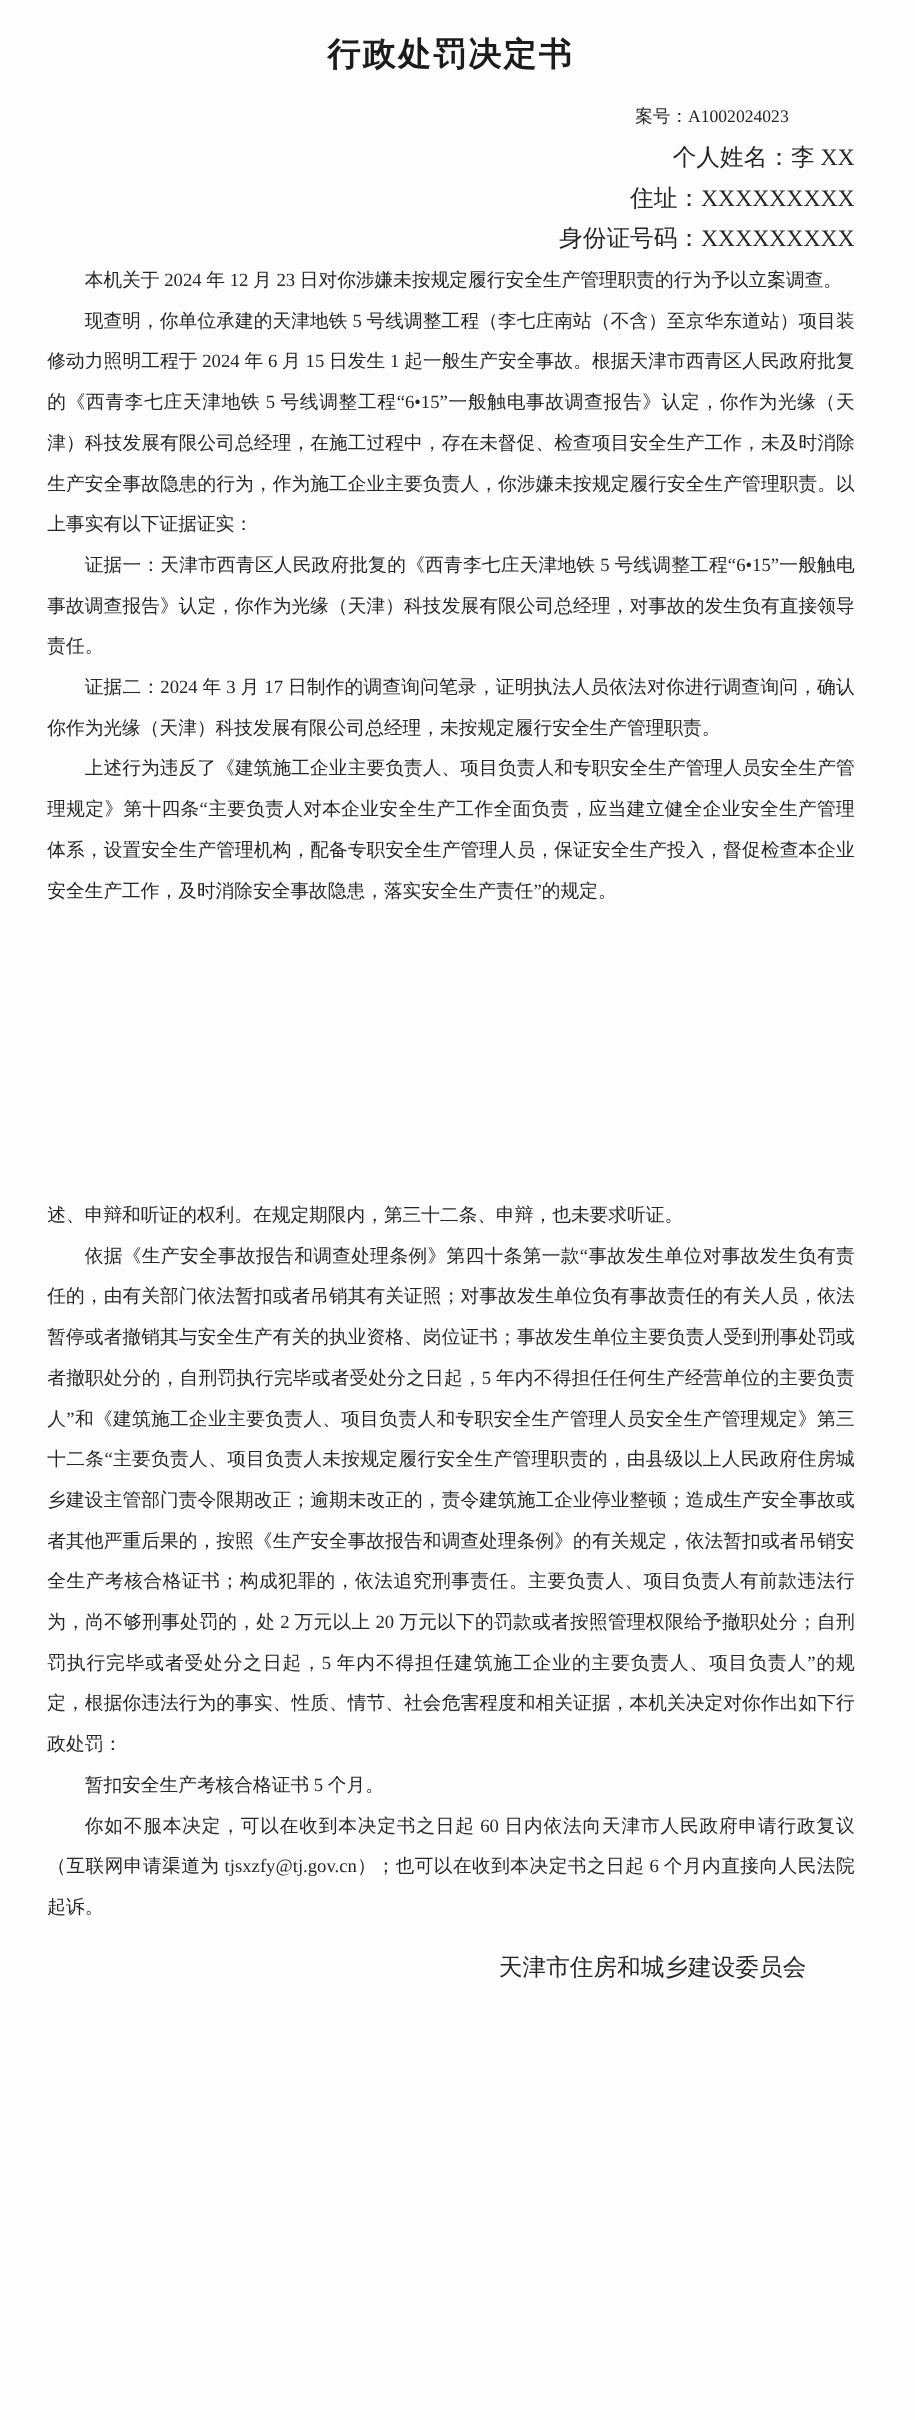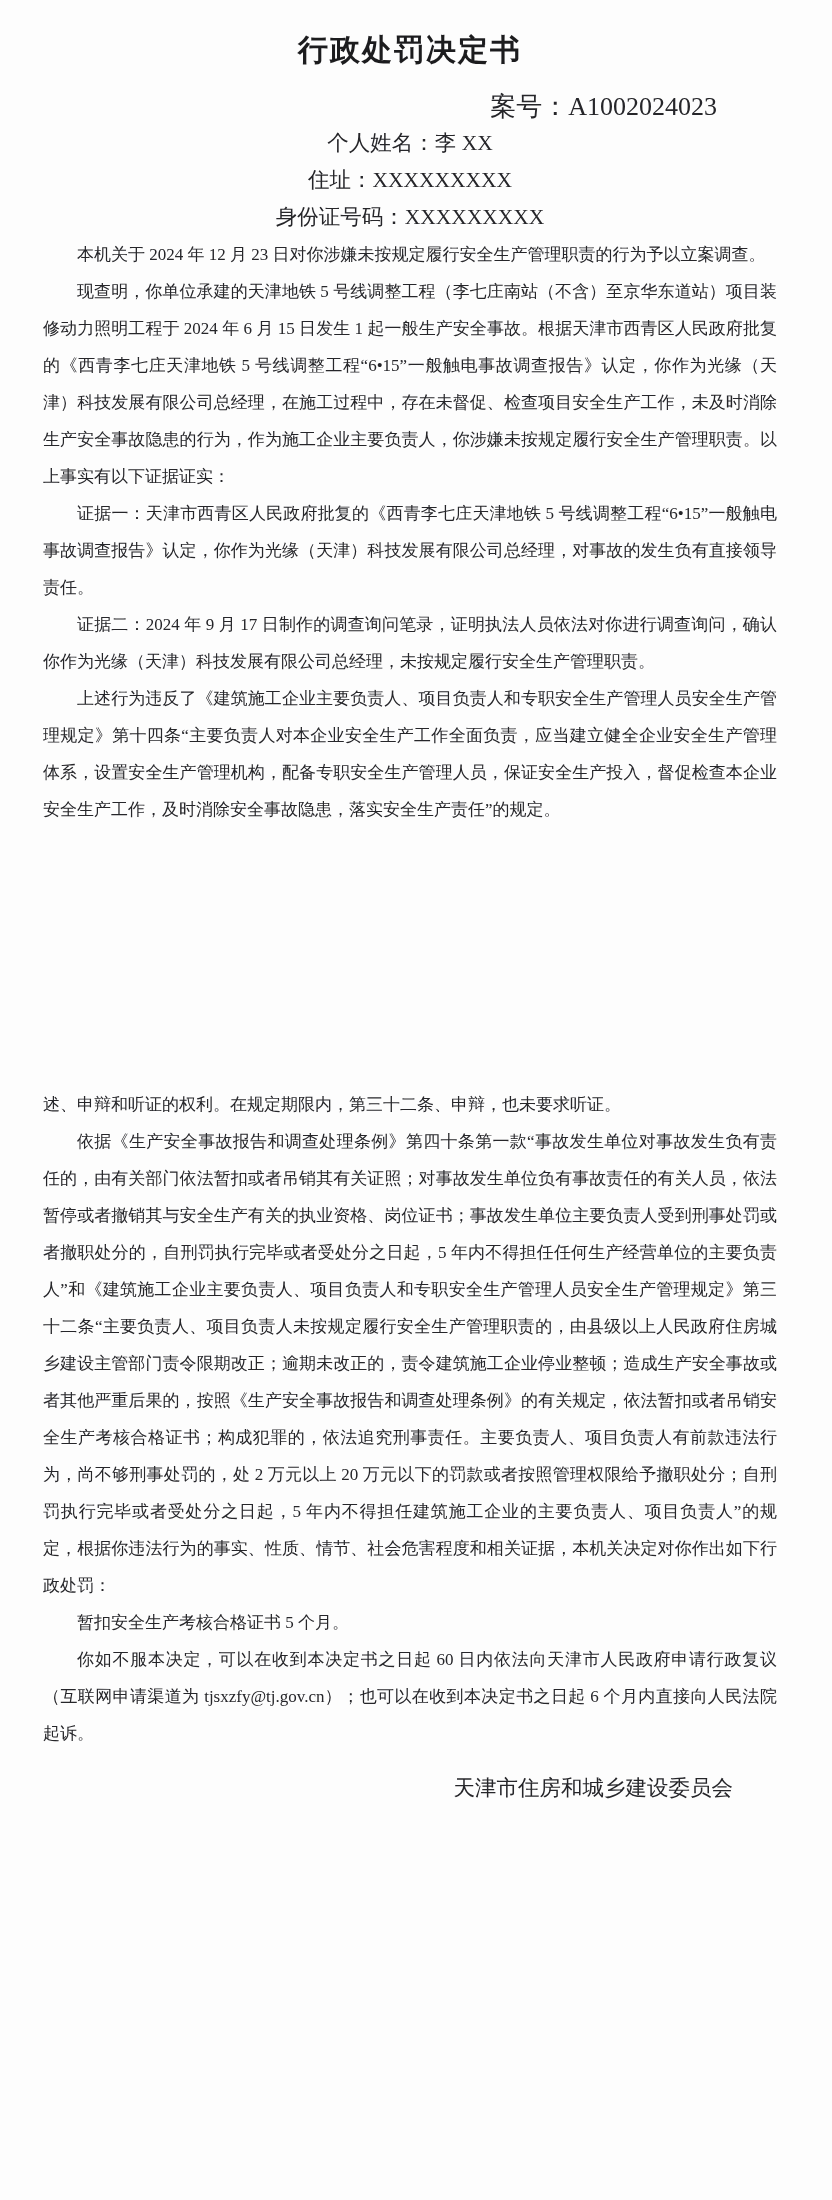--- a/index.html
+++ b/index.html
@@ -27,27 +27,27 @@
     font-size: 30px;
     line-height: 44px;
     font-weight: 700;
     letter-spacing: 2px;
     color: #1c1c1e;
   }
   .case-line {
     margin-top: 16px;
     text-align: right;
     padding-right: 60px;
-    font-size: 26px;
+    font-size: 16px;
     line-height: 37px;
   }
   .info-line {
     font-size: 21.5px;
     line-height: 37px;
-    text-align: center;
+    text-align: right;
   }
   .para {
     margin: 0;
     font-size: 17px;
     line-height: 37px;
     text-align: justify;
     text-indent: 2em;
     word-break: break-word;
   }
   .para.no-indent {
@@ -82,21 +82,21 @@
   <div class="info-line">住址：XXXXXXXXX</div>
 
   <div class="info-line">身份证号码：XXXXXXXXX</div>
 
   <p class="para">本机关于 2024 年 12 月 23 日对你涉嫌未按规定履行安全生产管理职责的行为予以立案调查。</p>
 
   <p class="para">现查明，你单位承建的天津地铁 5 号线调整工程（李七庄南站（不含）至京华东道站）项目装修动力照明工程于 2024 年 6 月 15 日发生 1 起一般生产安全事故。根据天津市西青区人民政府批复的《西青李七庄天津地铁 5 号线调整工程“6•15”一般触电事故调查报告》认定，你作为光缘（天津）科技发展有限公司总经理，在施工过程中，存在未督促、检查项目安全生产工作，未及时消除生产安全事故隐患的行为，作为施工企业主要负责人，你涉嫌未按规定履行安全生产管理职责。以上事实有以下证据证实：</p>
 
   <p class="para">证据一：天津市西青区人民政府批复的《西青李七庄天津地铁 5 号线调整工程“6•15”一般触电事故调查报告》认定，你作为光缘（天津）科技发展有限公司总经理，对事故的发生负有直接领导责任。</p>
 
-  <p class="para">证据二：2024 年 9 月 17 日制作的调查询问笔录，证明执法人员依法对你进行调查询问，确认你作为光缘（天津）科技发展有限公司总经理，未按规定履行安全生产管理职责。</p>
+  <p class="para">证据二：2024 年 3 月 17 日制作的调查询问笔录，证明执法人员依法对你进行调查询问，确认你作为光缘（天津）科技发展有限公司总经理，未按规定履行安全生产管理职责。</p>
 
   <p class="para">上述行为违反了《建筑施工企业主要负责人、项目负责人和专职安全生产管理人员安全生产管理规定》第十四条“主要负责人对本企业安全生产工作全面负责，应当建立健全企业安全生产管理体系，设置安全生产管理机构，配备专职安全生产管理人员，保证安全生产投入，督促检查本企业安全生产工作，及时消除安全事故隐患，落实安全生产责任”的规定。</p>
 
 
   <div class="page-break-gap"></div>
 
   <p class="para no-indent">述、申辩和听证的权利。在规定期限内，第三十二条、申辩，也未要求听证。</p>
 
   <p class="para">依据《生产安全事故报告和调查处理条例》第四十条第一款“事故发生单位对事故发生负有责任的，由有关部门依法暂扣或者吊销其有关证照；对事故发生单位负有事故责任的有关人员，依法暂停或者撤销其与安全生产有关的执业资格、岗位证书；事故发生单位主要负责人受到刑事处罚或者撤职处分的，自刑罚执行完毕或者受处分之日起，5 年内不得担任任何生产经营单位的主要负责人”和《建筑施工企业主要负责人、项目负责人和专职安全生产管理人员安全生产管理规定》第三十二条“主要负责人、项目负责人未按规定履行安全生产管理职责的，由县级以上人民政府住房城乡建设主管部门责令限期改正；逾期未改正的，责令建筑施工企业停业整顿；造成生产安全事故或者其他严重后果的，按照《生产安全事故报告和调查处理条例》的有关规定，依法暂扣或者吊销安全生产考核合格证书；构成犯罪的，依法追究刑事责任。主要负责人、项目负责人有前款违法行为，尚不够刑事处罚的，处 2 万元以上 20 万元以下的罚款或者按照管理权限给予撤职处分；自刑罚执行完毕或者受处分之日起，5 年内不得担任建筑施工企业的主要负责人、项目负责人”的规定，根据你违法行为的事实、性质、情节、社会危害程度和相关证据，本机关决定对你作出如下行政处罚：</p>
 

